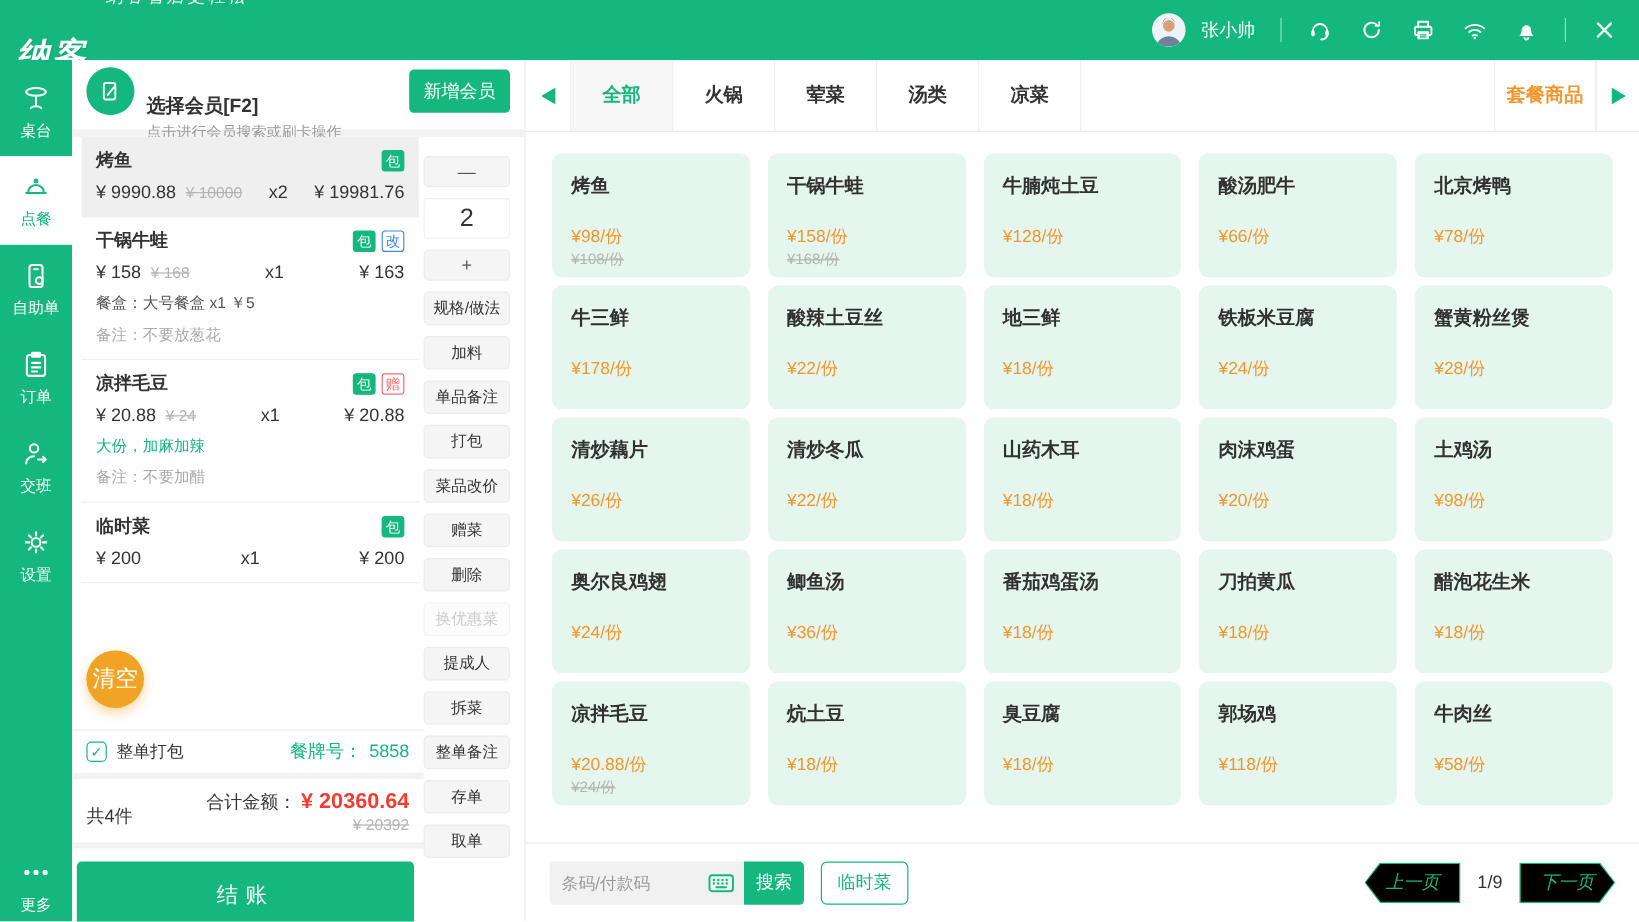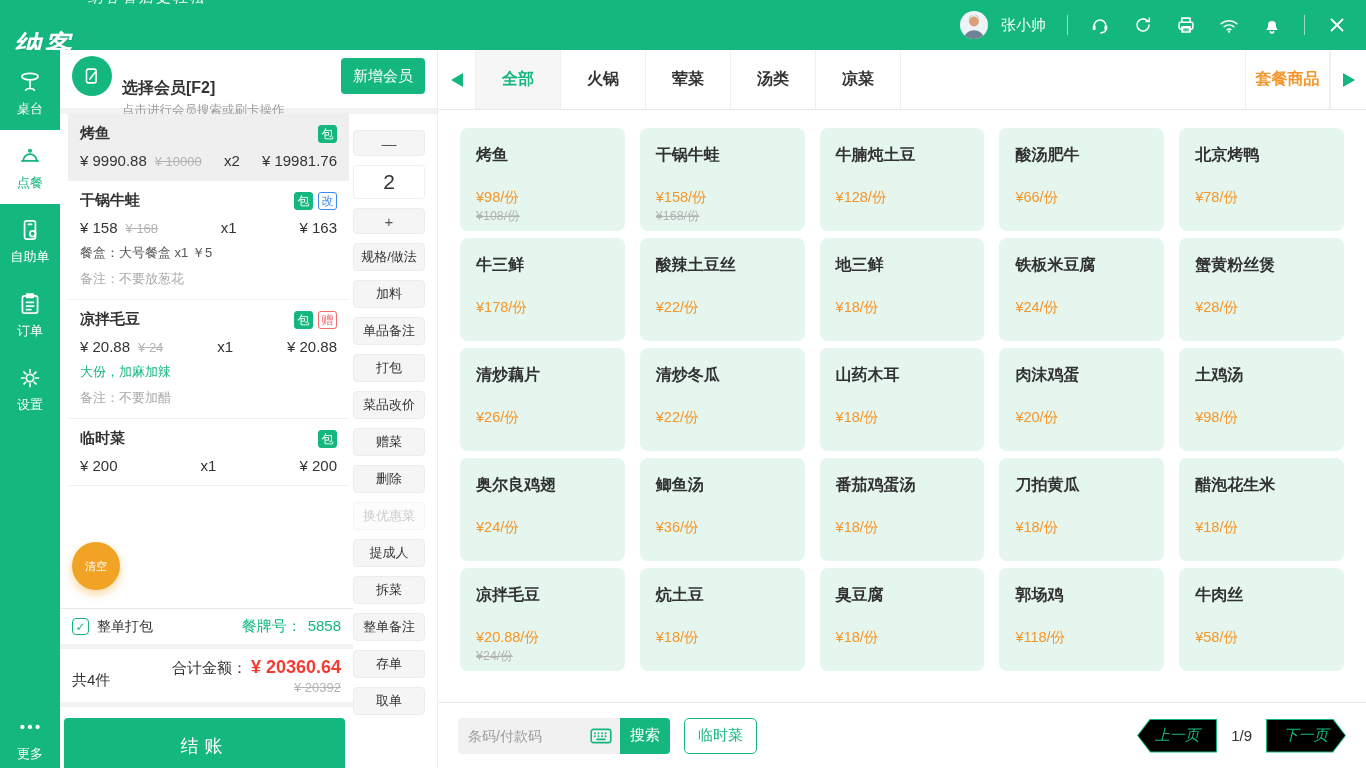--- a/index.html
+++ b/index.html
@@ -74,21 +74,21 @@
   .oi-row2{ display:flex; align-items:baseline; }
   .oi-price{ font-size:15px; color:var(--ink); }
   .oi-orig{ font-size:13px; color:var(--strike); text-decoration:line-through; margin-left:8px; }
   .oi-qty{ font-size:15px; color:var(--ink); margin-left:auto; }
   .oi-total{ font-size:15px; color:var(--ink); margin-left:auto; }
   .oi-box{ font-size:13px; color:#555; margin-top:8px; }
   .oi-spec{ font-size:13px; color:var(--green); margin-top:8px; }
   .oi-note{ font-size:13px; color:#aaa; margin-top:8px; }
   .clear-zone{ padding:56px 0 0 4px; }
   .clear-btn{ width:48px; height:48px; border-radius:50%; border:none; background:var(--amber);
-    color:#fff; font-size:11px; cursor:pointer; font-family:inherit;
+    color:#fff; font-size:19px; cursor:pointer; font-family:inherit;
     box-shadow:0 4px 10px rgba(240,163,37,.45); }
   .pack-row{ height:36px; border-top:1px solid #e9e9e9; display:flex; align-items:center;
     padding:0 12px; }
   .checkbox{ width:17px; height:17px; border:1.5px solid var(--green); border-radius:4px;
     color:var(--green); font-size:12px; display:flex; align-items:center; justify-content:center;
     cursor:pointer; }
   .checkbox::after{ content:"✓"; font-weight:bold; }
   .pack-label{ font-size:14px; color:var(--ink); margin-left:8px; }
   .card-no{ margin-left:auto; font-size:15px; color:var(--green); }
   .card-no b{ font-weight:normal; margin-left:6px; }
@@ -263,20 +263,28 @@
     <div class="side-item">
       <svg viewBox="0 0 24 24">
         <rect x="5" y="4.5" width="14" height="16" rx="2"></rect>
         <path d="M9 2.8h6v3H9z"></path>
         <path d="M8.8 10.5h6.4M8.8 14h6.4M8.8 17.2h4"></path>
       </svg>
       <span>订单</span>
     </div>
     <div class="side-item">
       <svg viewBox="0 0 24 24">
+        <circle cx="10.5" cy="8" r="3.2"></circle>
+        <path d="M4.5 19.5c0-3.5 3-5.5 6-5.5"></path>
+        <path d="M13.5 16.5h6M17.5 14.5l2 2-2 2"></path>
+      </svg>
+      <span>交班</span>
+    </div>
+    <div class="side-item">
+      <svg viewBox="0 0 24 24">
         <circle cx="12" cy="12" r="3.4"></circle>
         <path d="M12 4.2v2.4M12 17.4v2.4M4.2 12h2.4M17.4 12h2.4M6.5 6.5l1.7 1.7M15.8 15.8l1.7 1.7M17.5 6.5l-1.7 1.7M8.2 15.8l-1.7 1.7"></path>
       </svg>
       <span>设置</span>
     </div>
     <div class="side-spacer"></div>
     <div class="side-item side-more">
       <svg viewBox="0 0 24 24">
         <circle cx="5" cy="12" r="2" fill="currentColor" stroke="none"></circle>
         <circle cx="12" cy="12" r="2" fill="currentColor" stroke="none"></circle>

